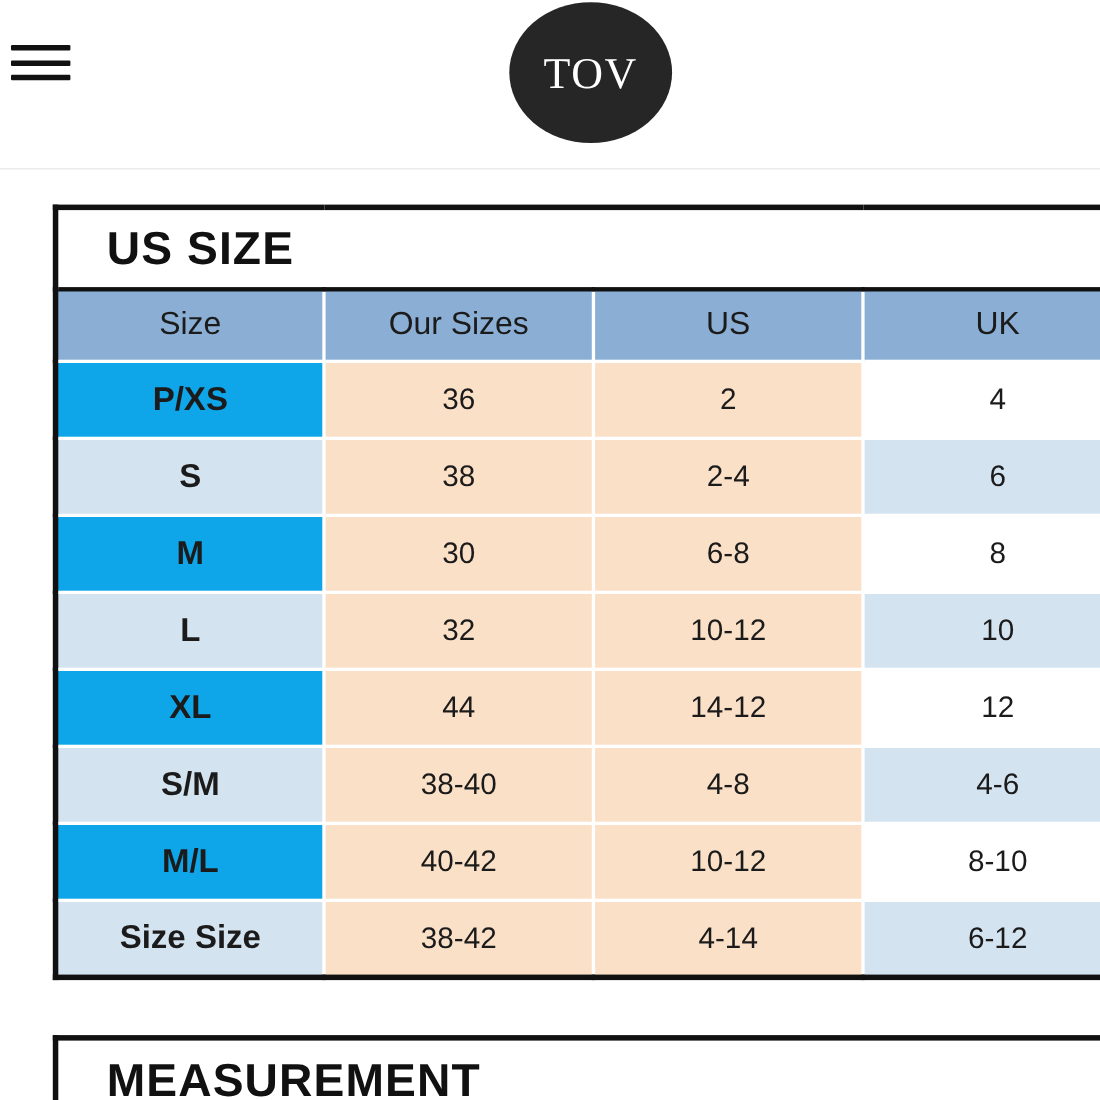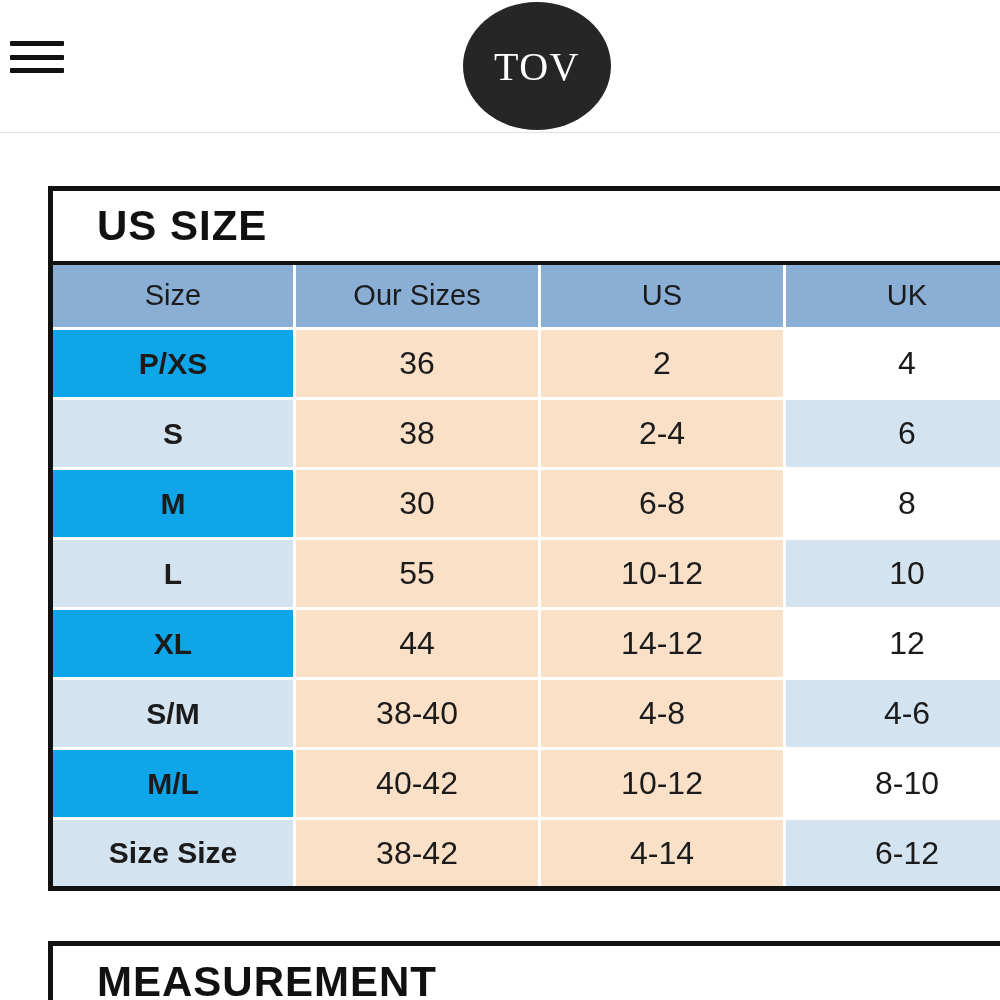--- a/index.html
+++ b/index.html
@@ -13,21 +13,21 @@
   #page {
     position: relative;
     width: 1000px; height: 1000px;
     background: #ffffff;
   }
 
   
   .topbar {
     position: absolute;
     top: 0; left: 0;
-    width: 1000px; height: 133px;
+    width: 1000px; height: 154px;
     background: #ffffff;
     border-bottom: 1px solid #e3e3e3;
   }
   .hamburger {
     position: absolute;
     left: 10px; top: 38px;
     width: 54px; height: 38px;
     display: flex; flex-direction: column; justify-content: space-between;
     padding: 3px 0;
     cursor: pointer;
@@ -92,21 +92,21 @@
     border-top: none;
     font-size: 29px;
     font-weight: normal;
     color: #1b1b1b;
     text-align: center;
   }
 
   td.cell {
     height: 70px;
     text-align: center;
-    font-size: 32px;
+    font-size: 27px;
     color: #1b1b1b;
     border: 3px solid #ffffff;
   }
   td.lbl {
     font-weight: bold;
     font-size: 30px;
   }
   
   tr.odd td.lbl { background: #0ea5e9; }
   tr.even td.lbl { background: #d4e3f0; }
@@ -187,21 +187,21 @@
         </tr>
         <tr class="odd">
           <td class="cell lbl">M</td>
           <td class="cell peach">30</td>
           <td class="cell peach">6-8</td>
           <td class="cell plain">8</td>
 
         </tr>
         <tr class="even">
           <td class="cell lbl">L</td>
-          <td class="cell peach">55</td>
+          <td class="cell peach">32</td>
           <td class="cell peach">10-12</td>
           <td class="cell plain">10</td>
 
         </tr>
         <tr class="odd">
           <td class="cell lbl">XL</td>
           <td class="cell peach">44</td>
           <td class="cell peach">14-12</td>
           <td class="cell plain">12</td>
 

